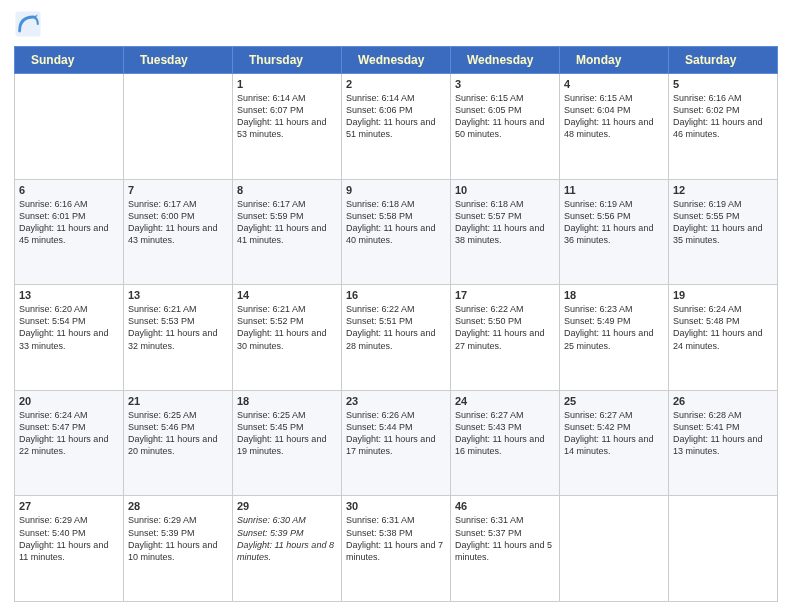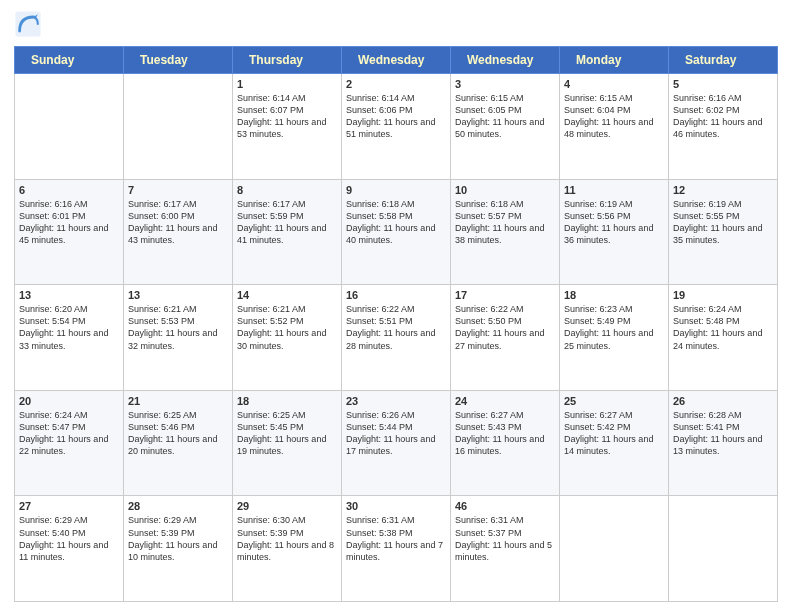--- a/index.html
+++ b/index.html
@@ -300,21 +300,21 @@
 Daylight: 11 hours and 11 minutes.</div>
           </td>
           <td>
             <span class="day-num">28</span>
             <div class="day-info" style="white-space: pre-line;">Sunrise: 6:29 AM
 Sunset: 5:39 PM
 Daylight: 11 hours and 10 minutes.</div>
           </td>
           <td>
             <span class="day-num">29</span>
-            <div class="day-info" style="white-space: pre-line;">Sunrise: 6:30 AM
+            <div class="day-info" style="white-space: pre-line; font-style: italic;">Sunrise: 6:30 AM
 Sunset: 5:39 PM
 Daylight: 11 hours and 8 minutes.</div>
           </td>
           <td>
             <span class="day-num">30</span>
             <div class="day-info" style="white-space: pre-line;">Sunrise: 6:31 AM
 Sunset: 5:38 PM
 Daylight: 11 hours and 7 minutes.</div>
           </td>
           <td>

